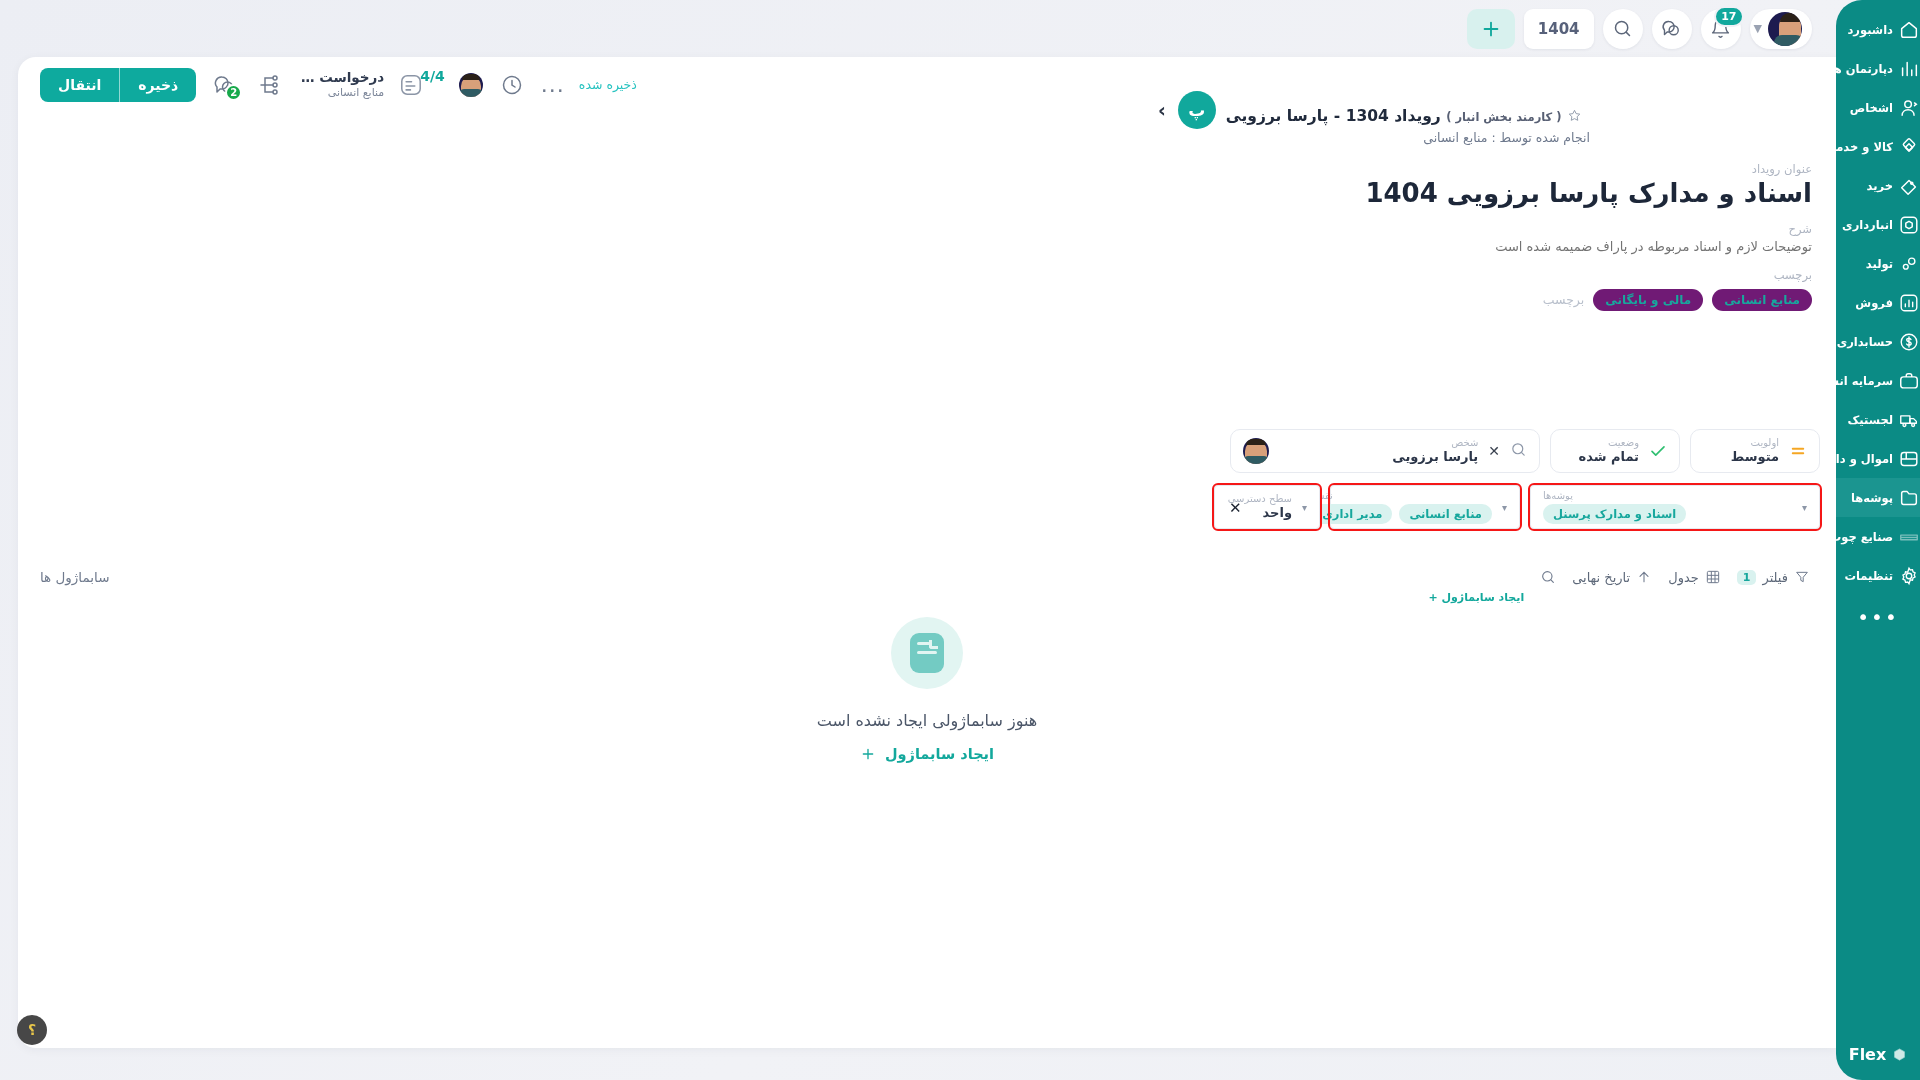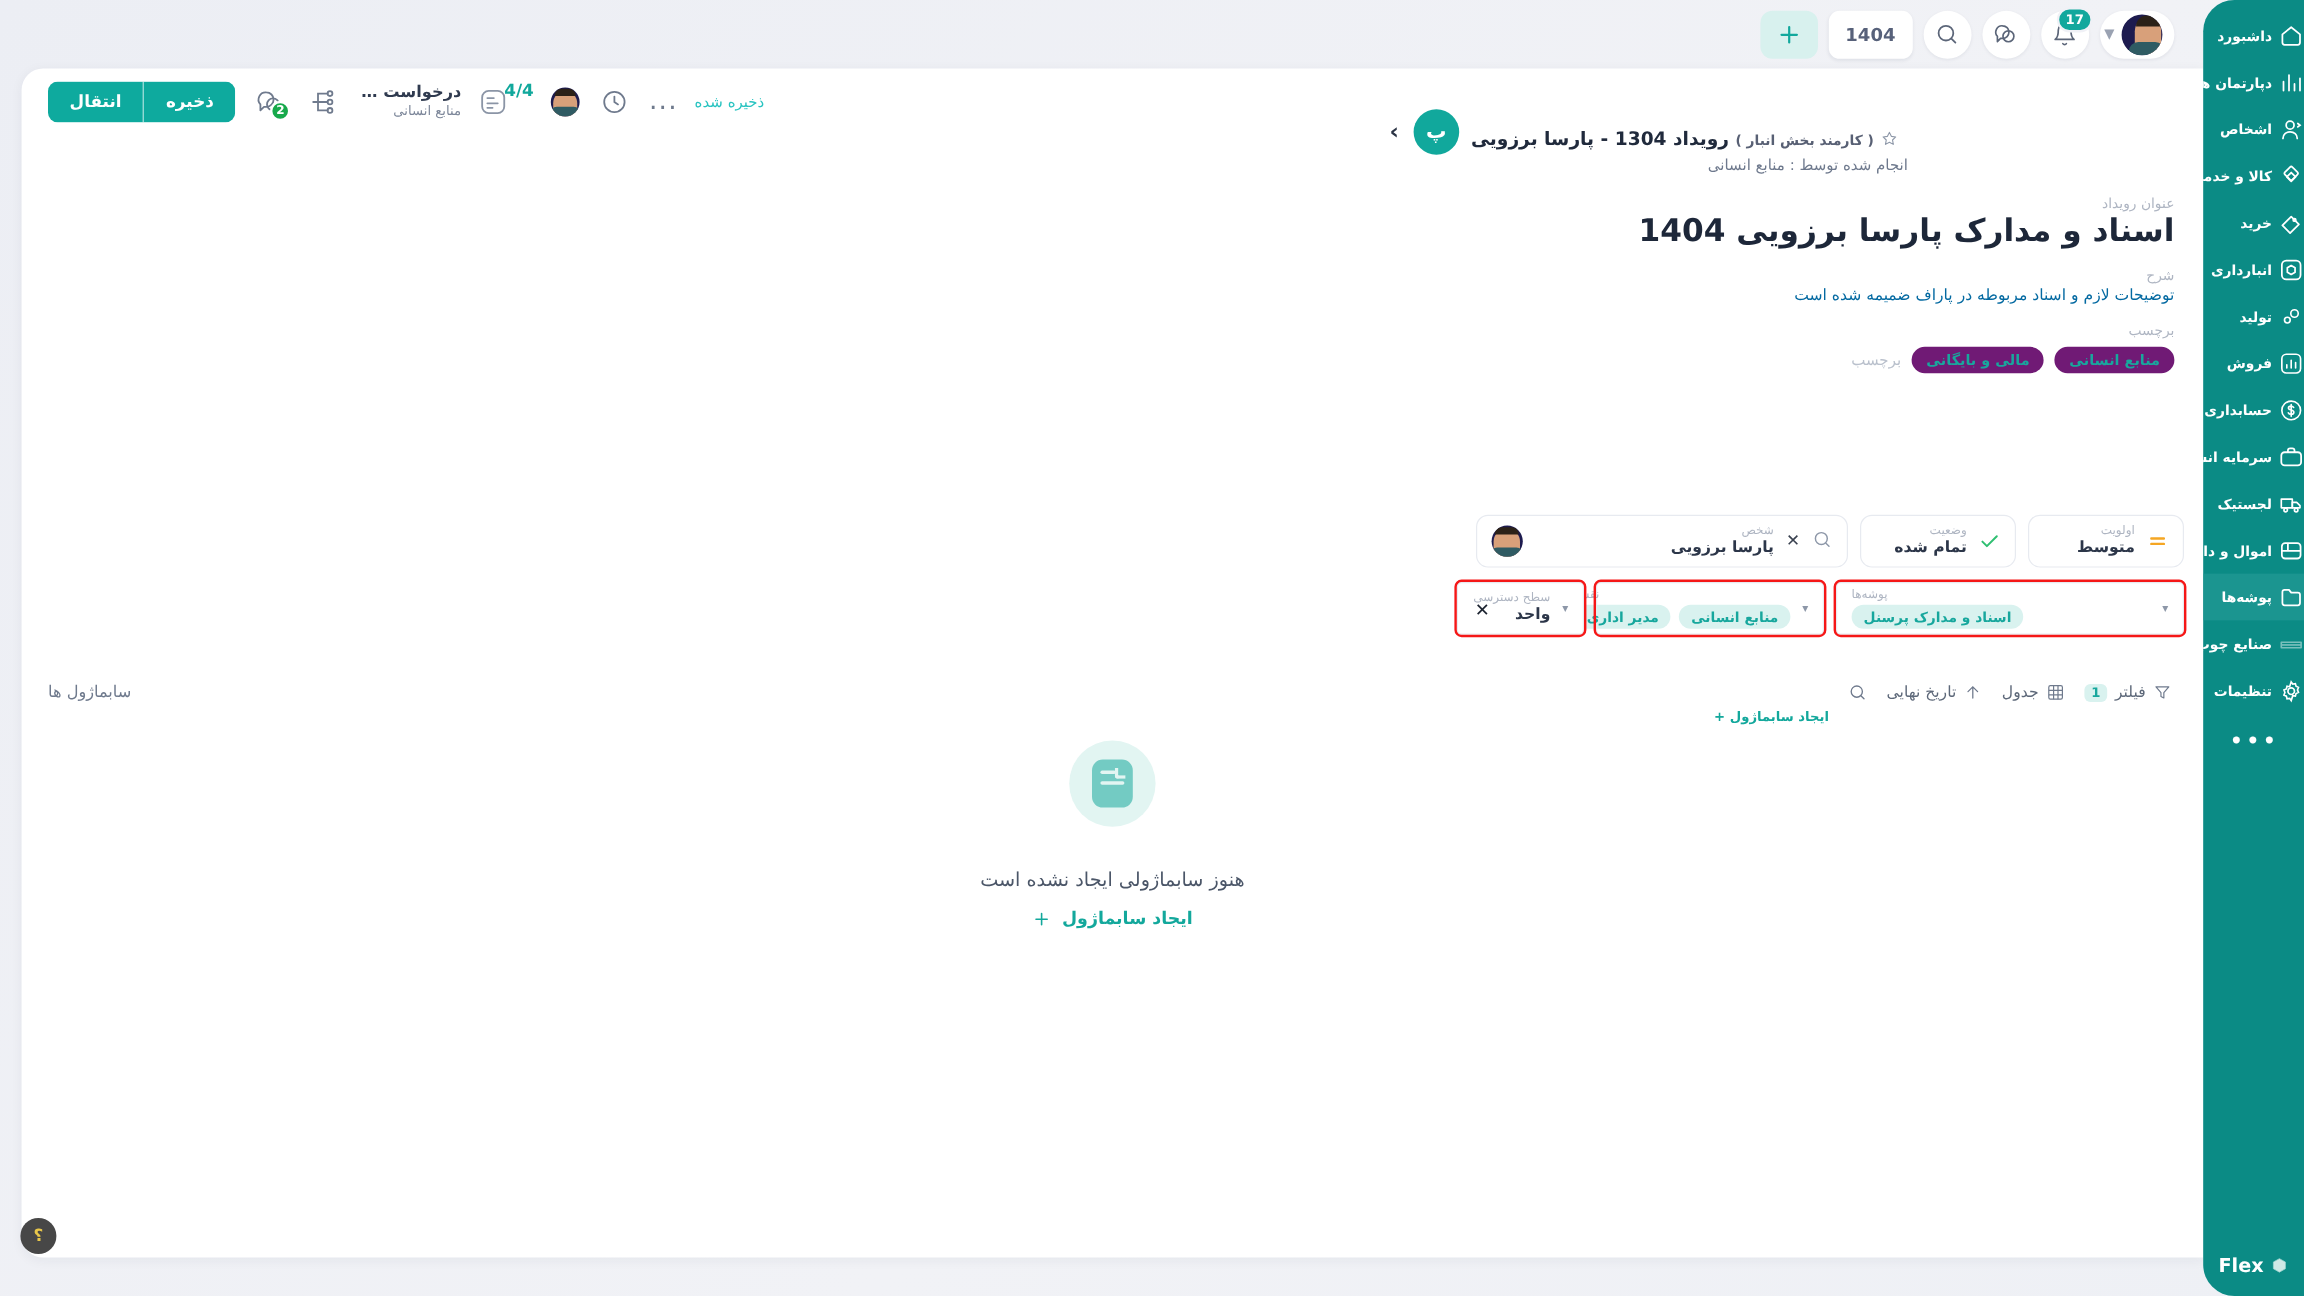--- a/index.html
+++ b/index.html
@@ -149,21 +149,21 @@
   .dl-titles { line-height: 1.45; }
   .dl-t1 { font-size: 15.5px; font-weight: 700; color:#202a3c; white-space: nowrap; margin-top: 32px; }
   .dl-t1 .sub { font-size: 11.5px; font-weight: 600; color:#586074; }
   .dl-star { display:inline-block; vertical-align:-2px; margin-right:8px; cursor:pointer; }
   .dl-t2 { font-size: 12.5px; color:#6e7policy; }
   .dl-t2 { font-size: 12.5px; color:#6e798d; }
 
   .fld-lbl { font-size: 11.5px; color:#aeb5c2; margin-top: 14px; }
   .ev-title { font-size: 26px; font-weight: 800; color:#1d2739; margin-top: 2px;
               letter-spacing: -.2px; }
-  .ev-desc { font-size: 13px; color:#0369a1; margin-top: 3px; }
+  .ev-desc { font-size: 13px; color:#737373; margin-top: 3px; }
 
   .tags-row { display:flex; flex-direction: row; align-items:center;
               justify-content:flex-start; gap: 9px; margin-top: 7px; }
   .tag { background:#701a75; color:#18a79d; font-size: 12px; font-weight:600;
          border-radius: 12px; padding: 4px 12px; white-space: nowrap; cursor:pointer; }
   .tag-ph { color:#b9c0cc; font-size: 12.5px; cursor:pointer; }
 
   
   .props { position:absolute; top: 372px; right: 16px; width: 772px; }
   .prow { display:flex; flex-direction: row; align-items:flex-start; gap: 10px;
@@ -215,21 +215,21 @@
   .em-doc { width: 34px; height: 40px; border-radius: 9px; background:#73cbc3;
             position:relative; }
   .em-doc::before { content:""; position:absolute; top:9px; left:7px; width:13px;
             height:3px; border-radius:2px; background:#e2f5f2; }
   .em-doc::after { content:""; position:absolute; top:18px; left:7px; width:20px;
             height:3px; border-radius:2px; background:#e2f5f2; }
   .em-tick { position:absolute; top:7px; right:6px; width:9px; height:9px;
              border-left:3px solid #e2f5f2; border-bottom:3px solid #e2f5f2;
              border-radius:0 0 0 3px; }
   .em-text { font-size: 16px; color:#4b5costa; }
-  .em-text { font-size: 16px; color:#4b5668; margin-top: 34px; }
+  .em-text { font-size: 16px; color:#4b5668; margin-top: 22px; }
   .em-link { display:flex; flex-direction: row-reverse; align-items:center; gap: 9px;
              margin-top: 16px; color:#13a89c; font-size: 14.5px; font-weight:700;
              cursor:pointer; }
   .em-link svg { width: 16px; height: 16px; }
 
   
   .help {
     position:absolute; left: 17px; bottom: 35px; width: 30px; height: 30px;
     border-radius:50%; background:#474747; color:#e9c74a; font-size: 14px;
     font-weight:700; display:flex; align-items:center; justify-content:center;

